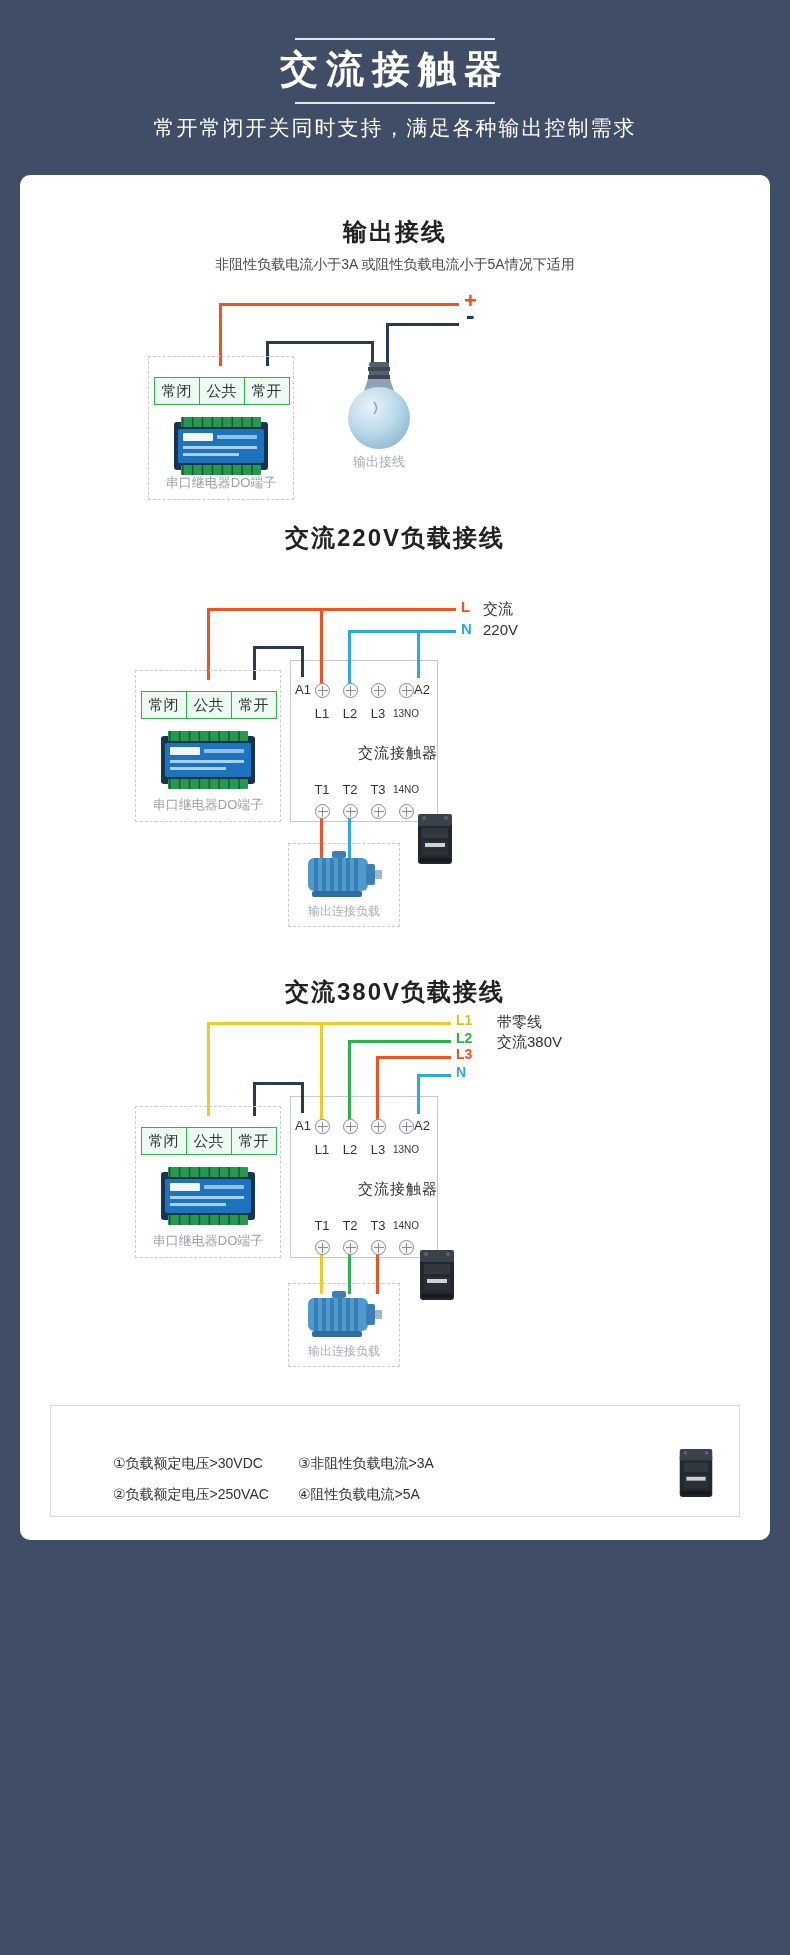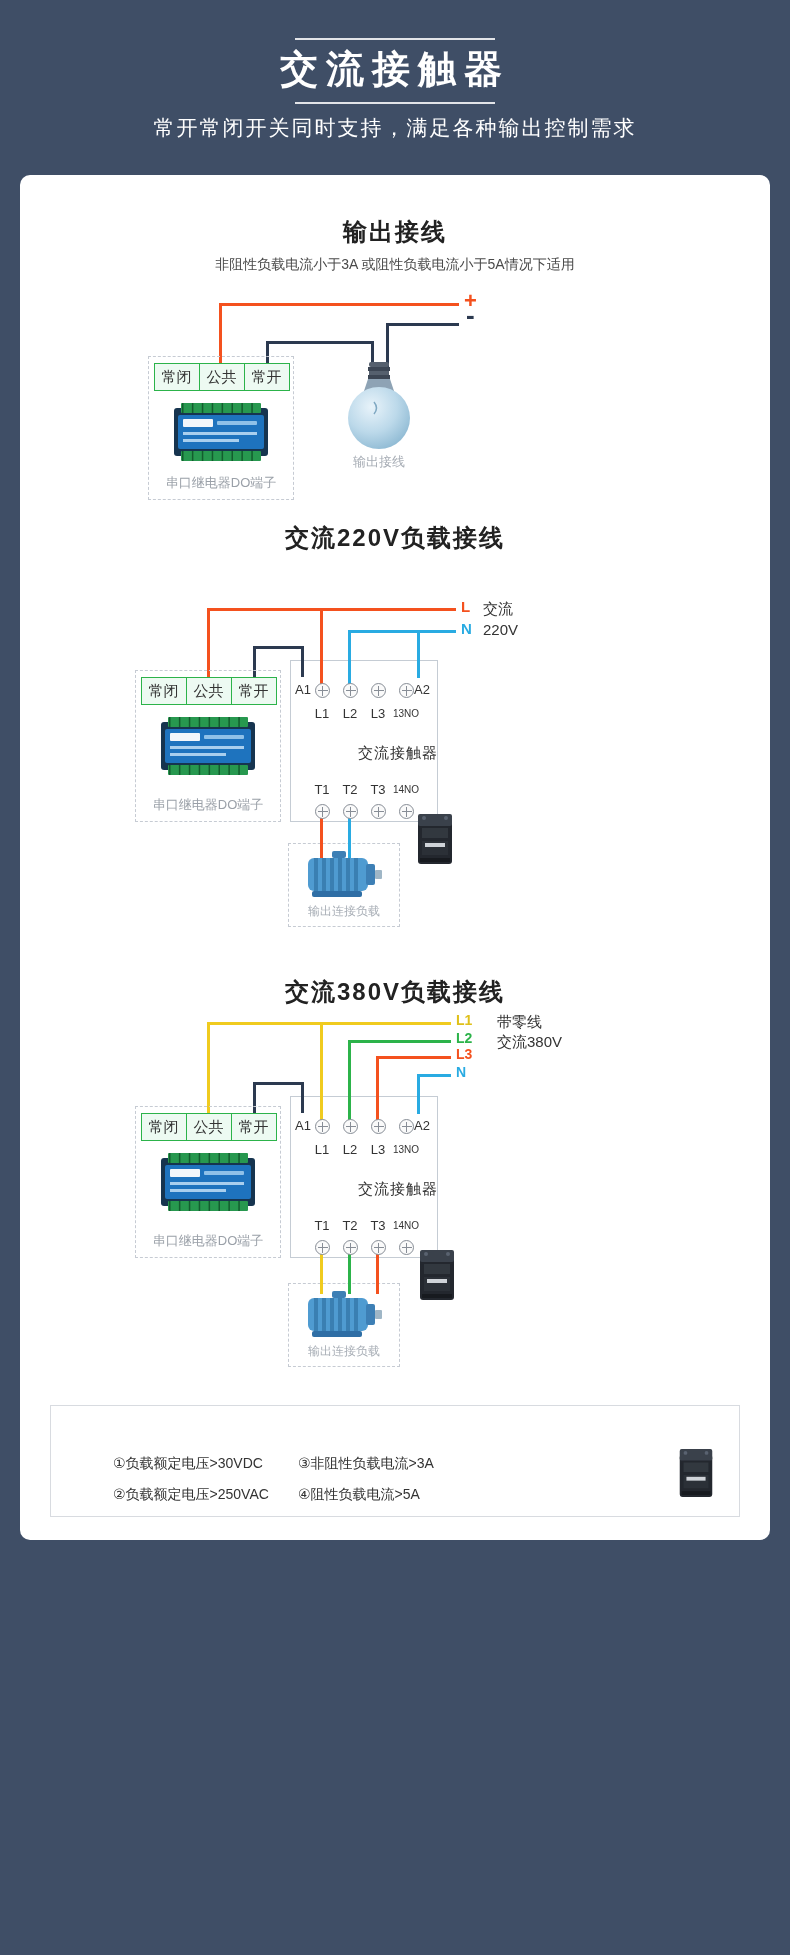--- a/index.html
+++ b/index.html
@@ -13,21 +13,21 @@
   .sec-desc{position:absolute;left:0;width:790px;text-align:center;font-size:14px;color:#4a4a4a;z-index:3}
   .wire{position:absolute;z-index:4}
   .wh{height:3px}.wv{width:3px}
   .c-live{background:#f4511e}
   .c-blue{background:#29abe2}
   .c-dark{background:#2c3a50}
   .c-yellow{background:#f0cb1f}
   .c-green{background:#2cb34a}
   .dashed-box{position:absolute;border:1px dashed #c6cbd3;z-index:2}
   .relay-block{position:absolute;border:1px dashed #c6cbd3;z-index:5;display:flex;flex-direction:column;align-items:center}
-  .gcells{display:flex;margin-top:6px}
+  .gcells{display:flex;margin-top:20px}
   .gcell{width:46px;height:28px;margin-right:-1px;border:1px solid #2cb34a;background:#edfaf2;display:flex;align-items:center;justify-content:center;font-size:15px;color:#333}
   .relay-img{margin-top:11px}
   .relay-caption{position:absolute;bottom:7px;left:0;width:100%;text-align:center;font-size:13px;color:#9aa0a8}
   .cbox{position:absolute;border:1px solid #c5ccd4;background:#fff;z-index:3}
   .clabel{position:absolute;z-index:5;font-size:13px;color:#333;text-align:center}
   .clabel.small{font-size:10px}
   .cname{position:absolute;z-index:5;font-size:15px;color:#333;text-align:right;letter-spacing:1px}
   .term{position:absolute;width:15px;height:15px;border:1.5px solid #878d96;border-radius:50%;background:#fafafa;z-index:5}
   .term::before{content:"";position:absolute;left:50%;top:1.5px;bottom:1.5px;width:1.5px;margin-left:-.75px;background:#878d96}
   .term::after{content:"";position:absolute;top:50%;left:1.5px;right:1.5px;height:1.5px;margin-top:-.75px;background:#878d96}

